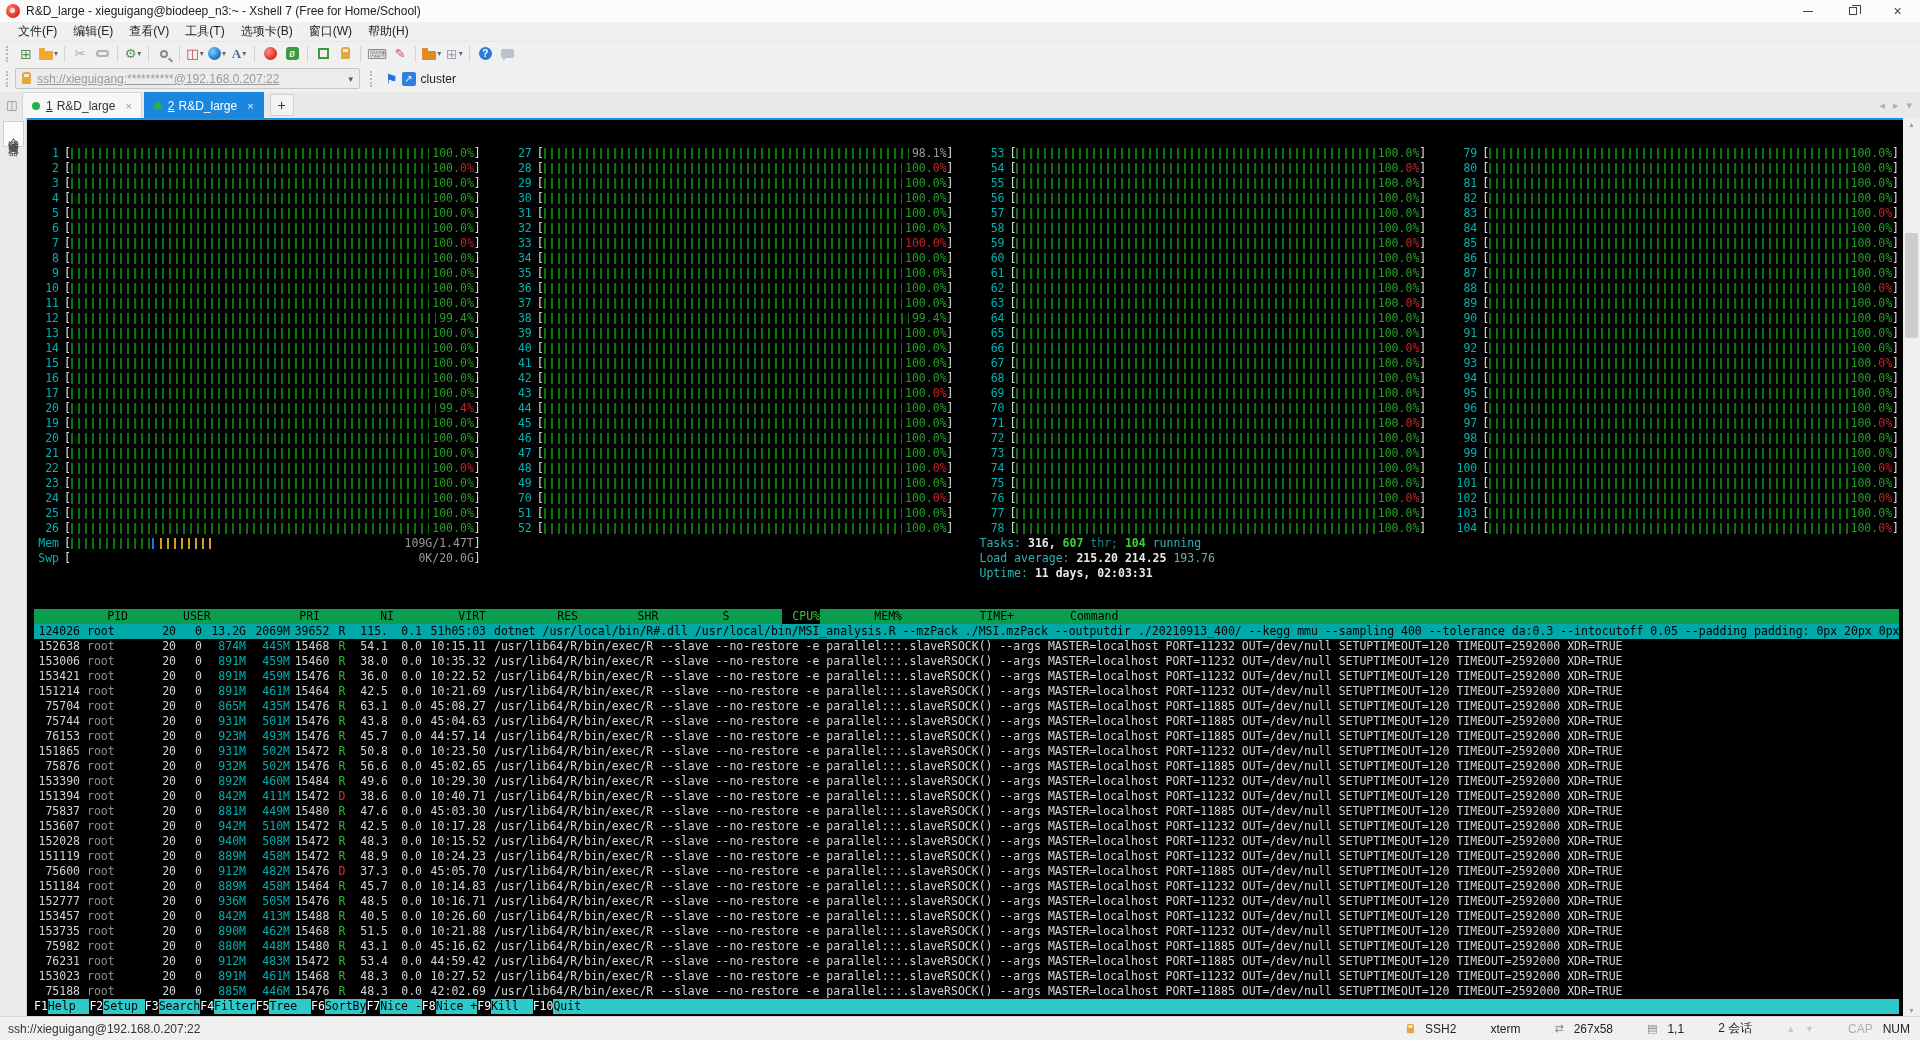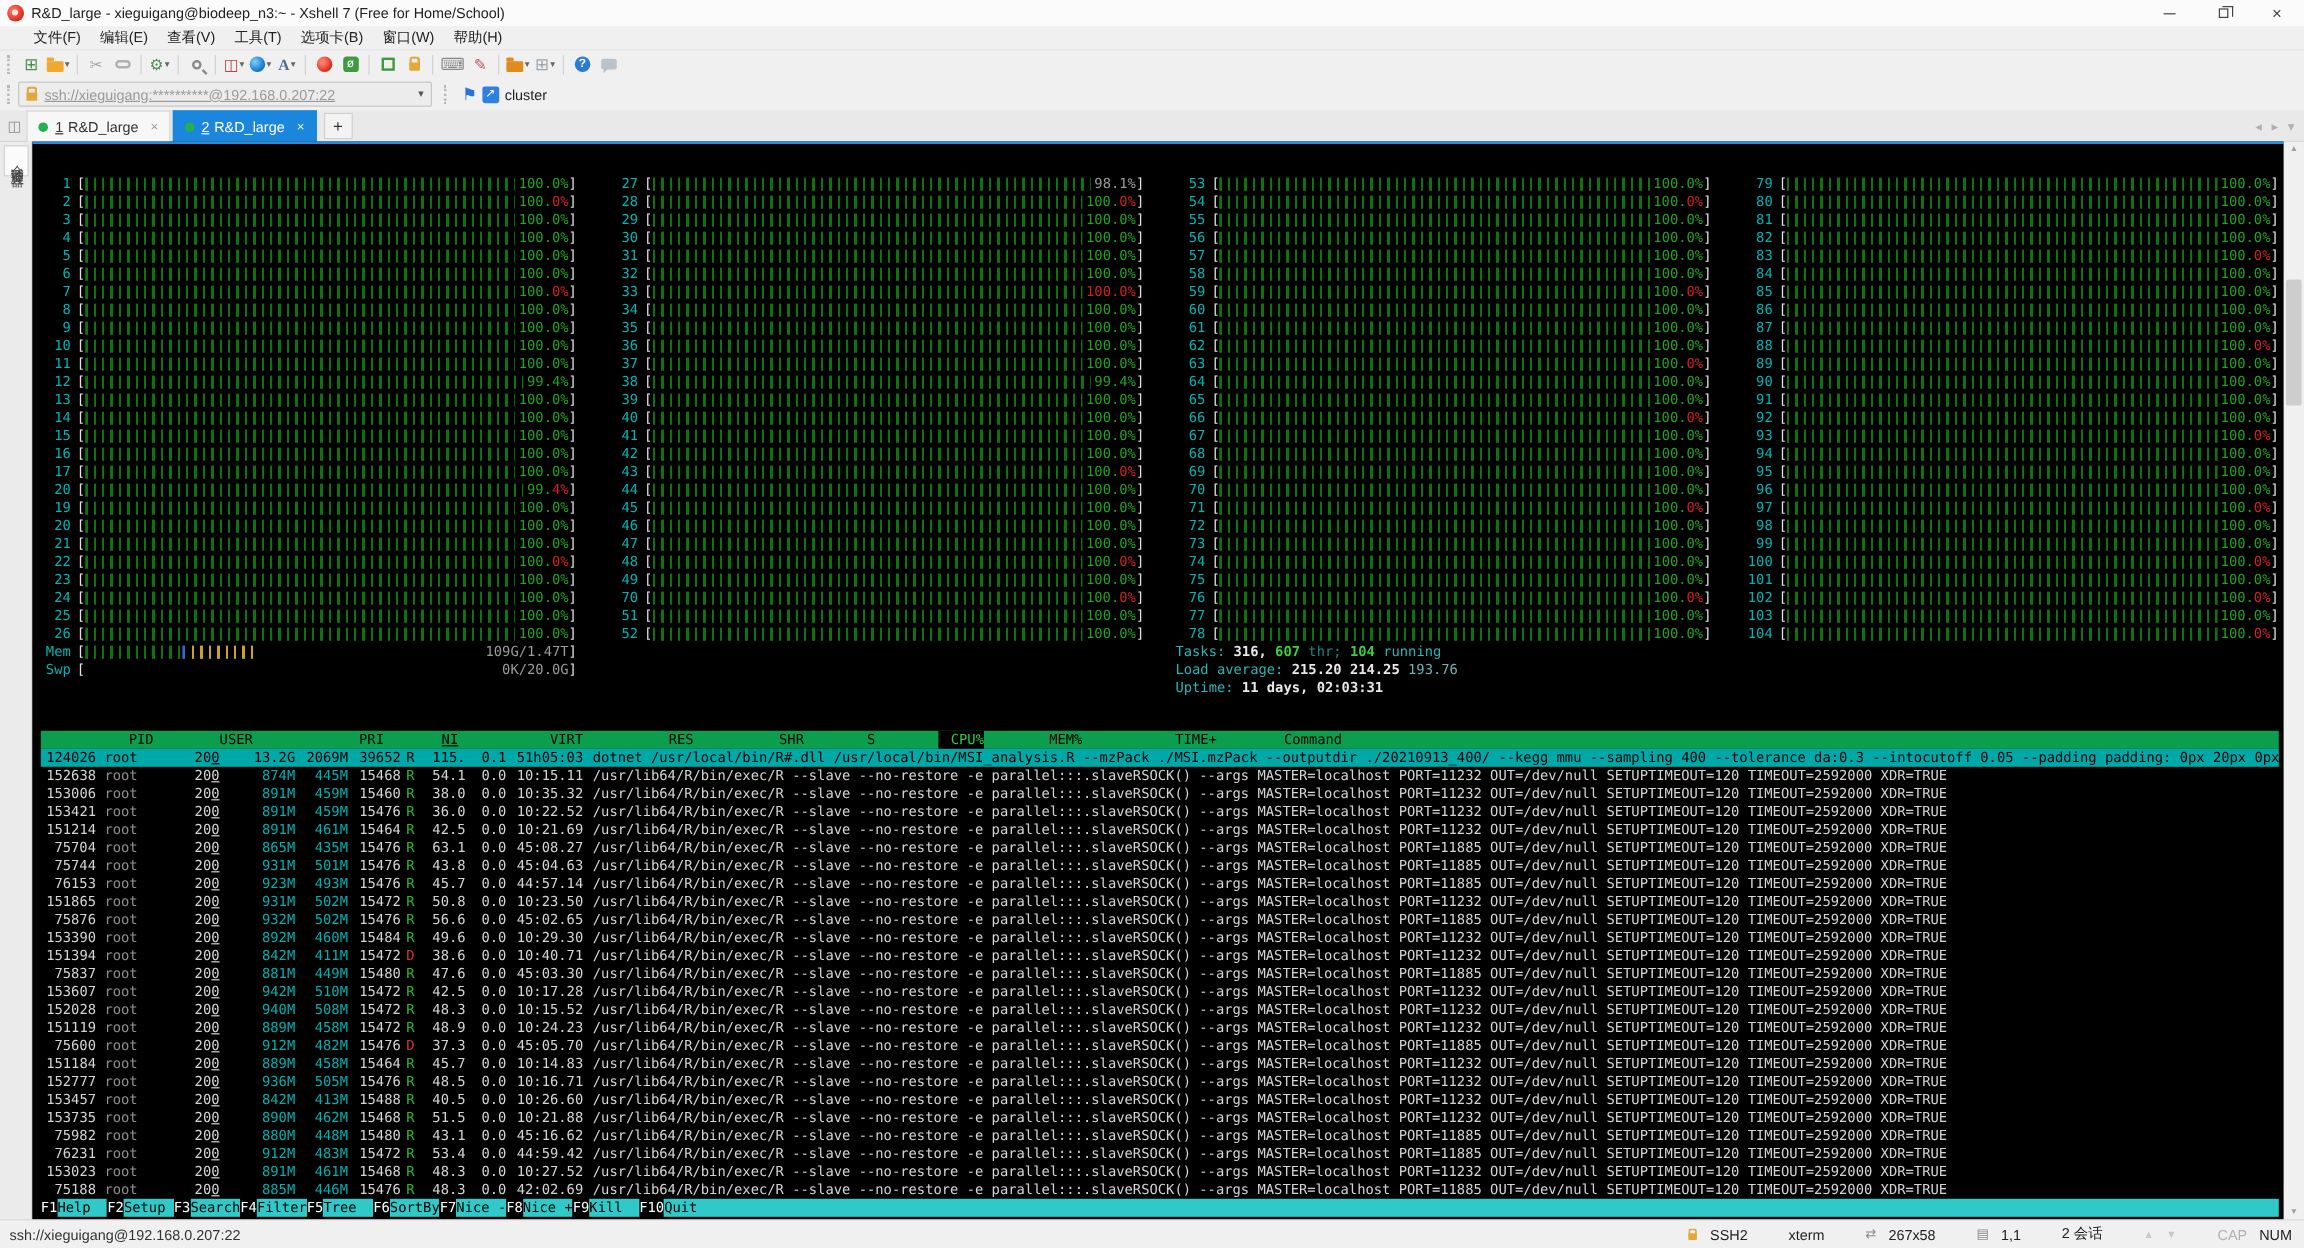--- a/index.html
+++ b/index.html
@@ -13,21 +13,21 @@
   .app-icon::after { content:""; position:absolute; left:4px; top:4px; width:5px; height:5px; border-radius:50%; background:#fff; opacity:.85; }
   .title { font-size:12px; color:#222; }
   .winbtns { margin-left:auto; display:flex; height:22px; }
   .winbtn { width:45px; height:22px; display:flex; align-items:center; justify-content:center; color:#444; }
   .wmin { width:10px; height:1px; background:#444; display:block; }
   .wrest { width:8px; height:8px; border:1px solid #444; position:relative; display:block; }
   .wrest::before { content:""; position:absolute; left:2px; top:-3px; width:8px; height:8px; border:1px solid #444; border-left:none; border-bottom:none; }
   .wx { font-size:14px; line-height:14px; }
 
   
-  .menubar { height:19px; background:#f0f0f0; display:flex; align-items:center; padding-left:20px; font-size:12px; color:#222; flex:0 0 auto; }
+  .menubar { height:19px; background:#f0f0f0; display:flex; align-items:center; padding-left:10px; font-size:12px; color:#222; flex:0 0 auto; }
   .mi { padding:0 8px; height:19px; line-height:19px; }
 
   
   .toolbar { height:24px; background:#f0f0f0; display:flex; align-items:center; padding-left:4px; flex:0 0 auto; border-top:1px solid #e6e6e6;}
   .grip { width:5px; height:16px; border-left:2px dotted #b8b8b8; margin:0 4px 0 2px; }
   .tbtn { height:22px; min-width:22px; display:inline-flex; align-items:center; justify-content:center; padding:0 2px; }
   .tsep { width:1px; height:16px; background:#d2d2d2; margin:0 4px; }
   .caret { font-size:8px; color:#666; margin-left:1px; }
   .g-new { color:#4f8f4f; font-size:14px; }
   .g-dis { color:#a8a8a8; font-size:13px; }
@@ -109,24 +109,24 @@
   .tcyan { color:#2ab5b5; } .twhite { color:#e8e8e8; font-weight:bold; }
   .tgreenb { color:#3ad13a; font-weight:bold; } .tdim { color:#1d8585; } .tfade { color:#6fb0b0; }
 
   
   .proc { margin-top:28px; }
   .prow { display:flex; height:15px; white-space:pre; }
   .prow span { overflow:hidden; flex:0 0 auto; }
   .c-pid { width:46px; text-align:right; }
   .c-user { width:64px; padding-left:7px; color:#8f8f8f; }
   .c-pri { width:32px; text-align:right; }
-  .c-ni { width:26px; text-align:left;text-decoration:underline; }
+  .c-ni { width:26px; text-align:right; }
   .c-virt { width:44px; text-align:right; color:#00b0b0; }
   .c-res { width:44px; text-align:right; color:#00b0b0; }
-  .c-shr { width:44px; text-align:right; }
+  .c-shr { width:44px; text-align:center; }
   .c-s { width:16px; text-align:center; }
   .c-cpu { width:38px; text-align:right; }
   .c-mem { width:34px; text-align:right; }
   .c-time { width:64px; text-align:right; }
   .c-cmd { flex:1 1 auto !important; padding-left:8px; min-width:0; }
   .s-run { color:#2dbb2d; } .s-dsk { color:#d23434; }
   .phead { background:#0a9e4e; color:#000; }
   .phead span { color:#000;margin-left:48px; }
   .phead .hl { background:#000; color:#33cc33; }
   .prow.sel { background:#00a8a8; }

